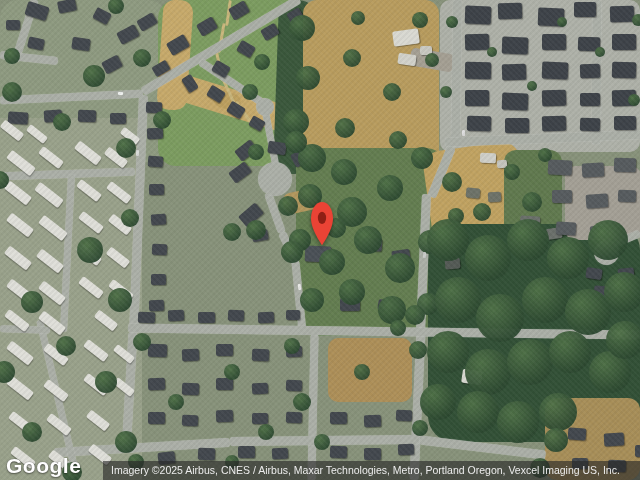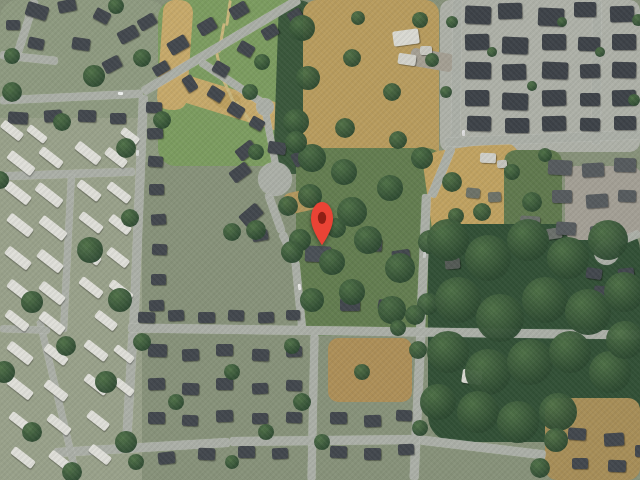--- a/index.html
+++ b/index.html
@@ -358,14 +358,18 @@
       <div class="car" style="left: 423px; top: 252px; width: 3px; height: 6px; transform: rotate(0deg); background: rgb(200, 202, 200);"></div>
       <div class="car" style="left: 462px; top: 130px; width: 3px; height: 6px; transform: rotate(0deg); background: rgb(221, 221, 221);"></div>
     </div>
   <div id="grain"></div>
 
   <svg id="pin" viewBox="0 0 24 24" preserveAspectRatio="none">
     <path d="M12 0.5C7.1 0.5 3.2 4.4 3.2 9.3c0 6.1 8.8 14.2 8.8 14.2s8.8-8.1 8.8-14.2C20.8 4.4 16.9 0.5 12 0.5z" fill="#EA4335"></path>
     <circle cx="12" cy="9" r="3.3" fill="#8E1F15"></circle>
   </svg>
 
-
+  <div id="logo">Google</div>
+
+  <div id="attrbar">
+    <span>Imagery ©2025 Airbus, CNES / Airbus, Maxar Technologies, Metro, Portland Oregon, Vexcel Imaging US, Inc.</span>
+  </div>
 </div>
 
 </body></html>

